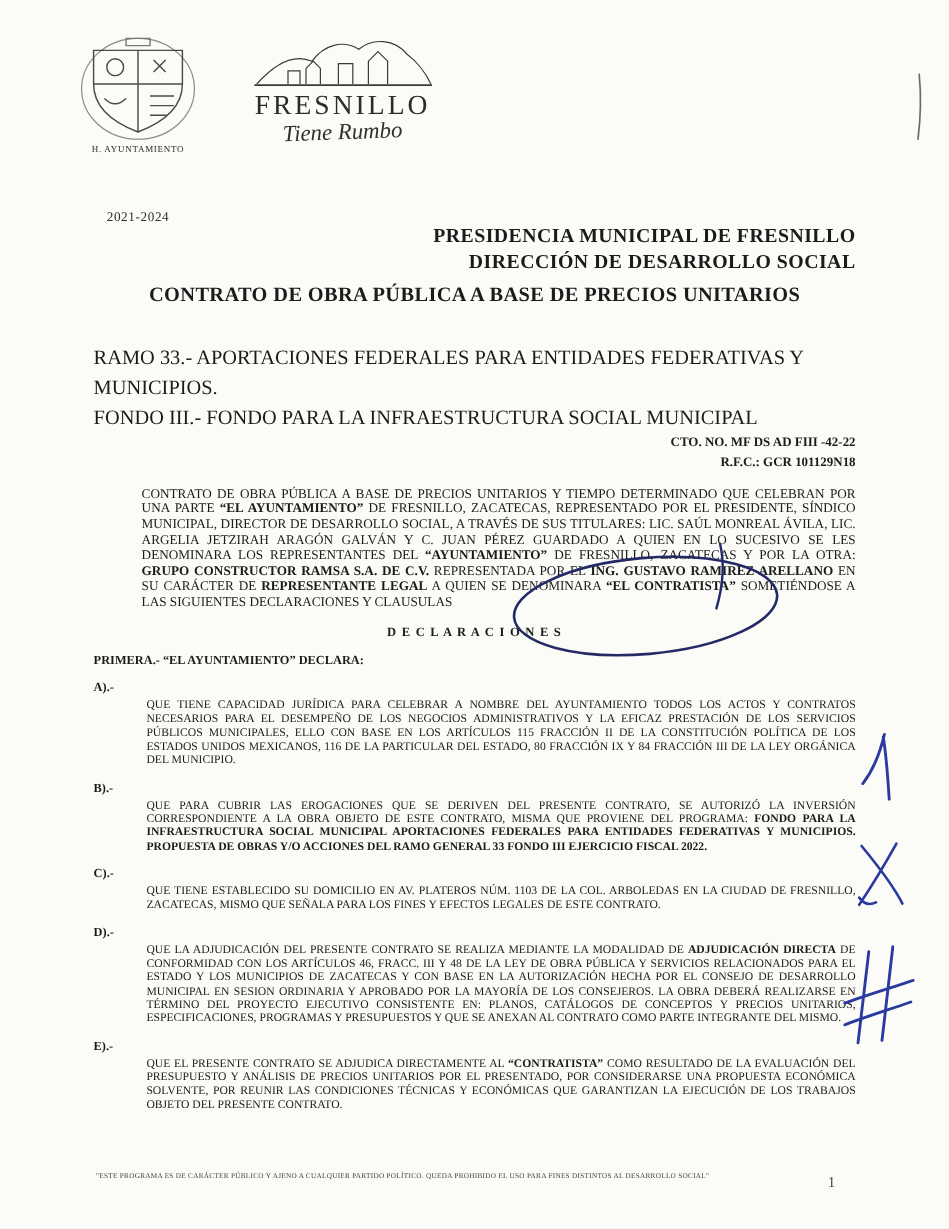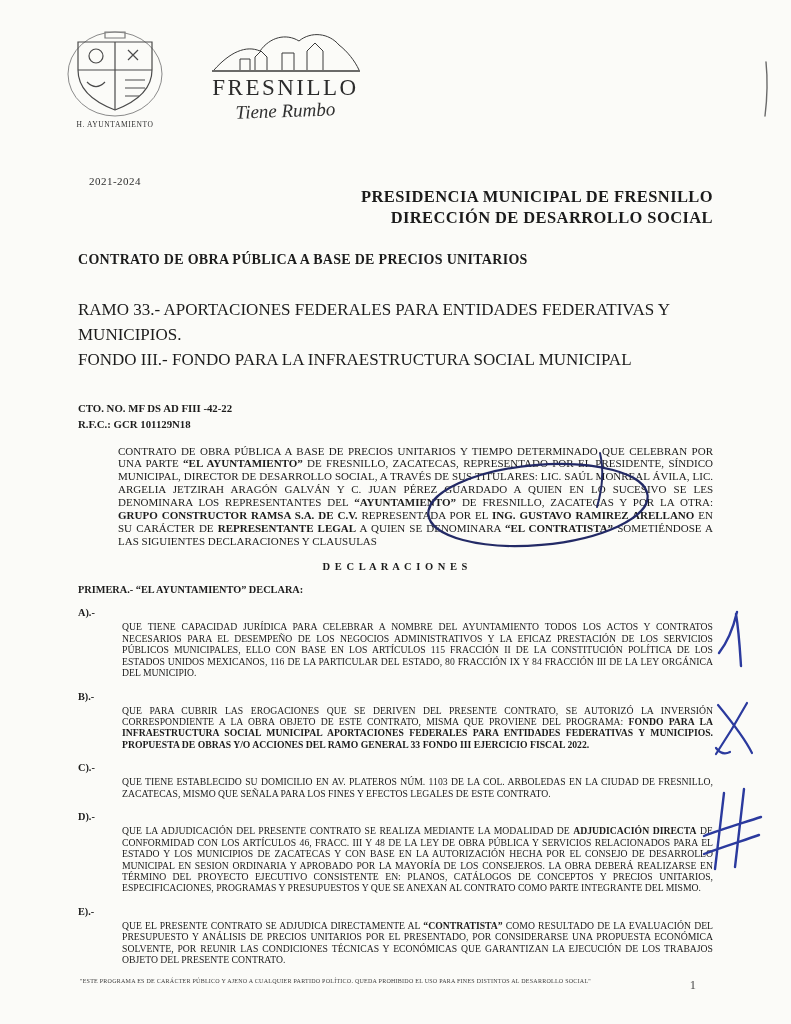--- a/index.html
+++ b/index.html
@@ -13,23 +13,23 @@
   .crest svg { display:block; margin:0 auto; }
   .crest-caption-1 { font-size:7.5px; letter-spacing:.6px; color:#2e2e2e; margin-top:2px; }
   .crest-caption-2 { font-size:11px; color:#2e2e2e; letter-spacing:.5px;margin-top:46px; }
   .brand { position:absolute; left:193px; top:24px; width:185px; text-align:center; }
   .brand svg { display:block; margin:0 auto; }
   .brand-name { font-size:23px; letter-spacing:2.5px; color:#2c2c2c; margin-top:1px; }
   .brand-tagline { font-size:19px; font-style:italic; color:#303030; margin-top:-1px; transform:rotate(-2deg); }
   
   .content { position:absolute; left:78px; right:78px; top:0; }
   .doc-title { margin:186px 0 0; text-align:right; font-weight:bold; font-size:16.5px; letter-spacing:.4px; line-height:1.28; }
-  .doc-subtitle { margin-top:24px; text-align:left; font-weight:bold; font-size:14px; letter-spacing:.3px; }
+  .doc-subtitle { margin-top:8px; text-align:center; font-weight:bold; font-size:17px; letter-spacing:.3px; }
   .program { margin-top:30px; font-weight:normal; font-size:17px; line-height:1.45; }
-  .contract-id { margin-top:28px; text-align:left; font-weight:bold; font-size:10.8px; line-height:1.5; }
+  .contract-id { margin-top:1px; text-align:right; font-weight:bold; font-size:10.8px; line-height:1.5; }
   .opening { margin-top:12px; font-size:11px; text-align:justify; line-height:1.17;margin-left:40px; }
   .decl-heading { margin-top:14px; text-align:center; font-weight:bold; font-size:10.5px; letter-spacing:1px; }
   .primera { margin-top:12px; font-weight:bold; font-size:10.3px; }
   .decl-item { margin-top:12px; }
   .decl-label { font-weight:bold; font-size:10.3px; }
   .decl-text { margin-top:3px; margin-left:44px; font-size:9.7px; text-align:justify; line-height:1.18; }
   .decl-text b { font-weight:bold; }
   .opening b { font-weight:bold; }
   
   .footer-note { position:absolute; left:80px; bottom:40px; font-size:6px; letter-spacing:.25px; color:#3c3c3c; }

